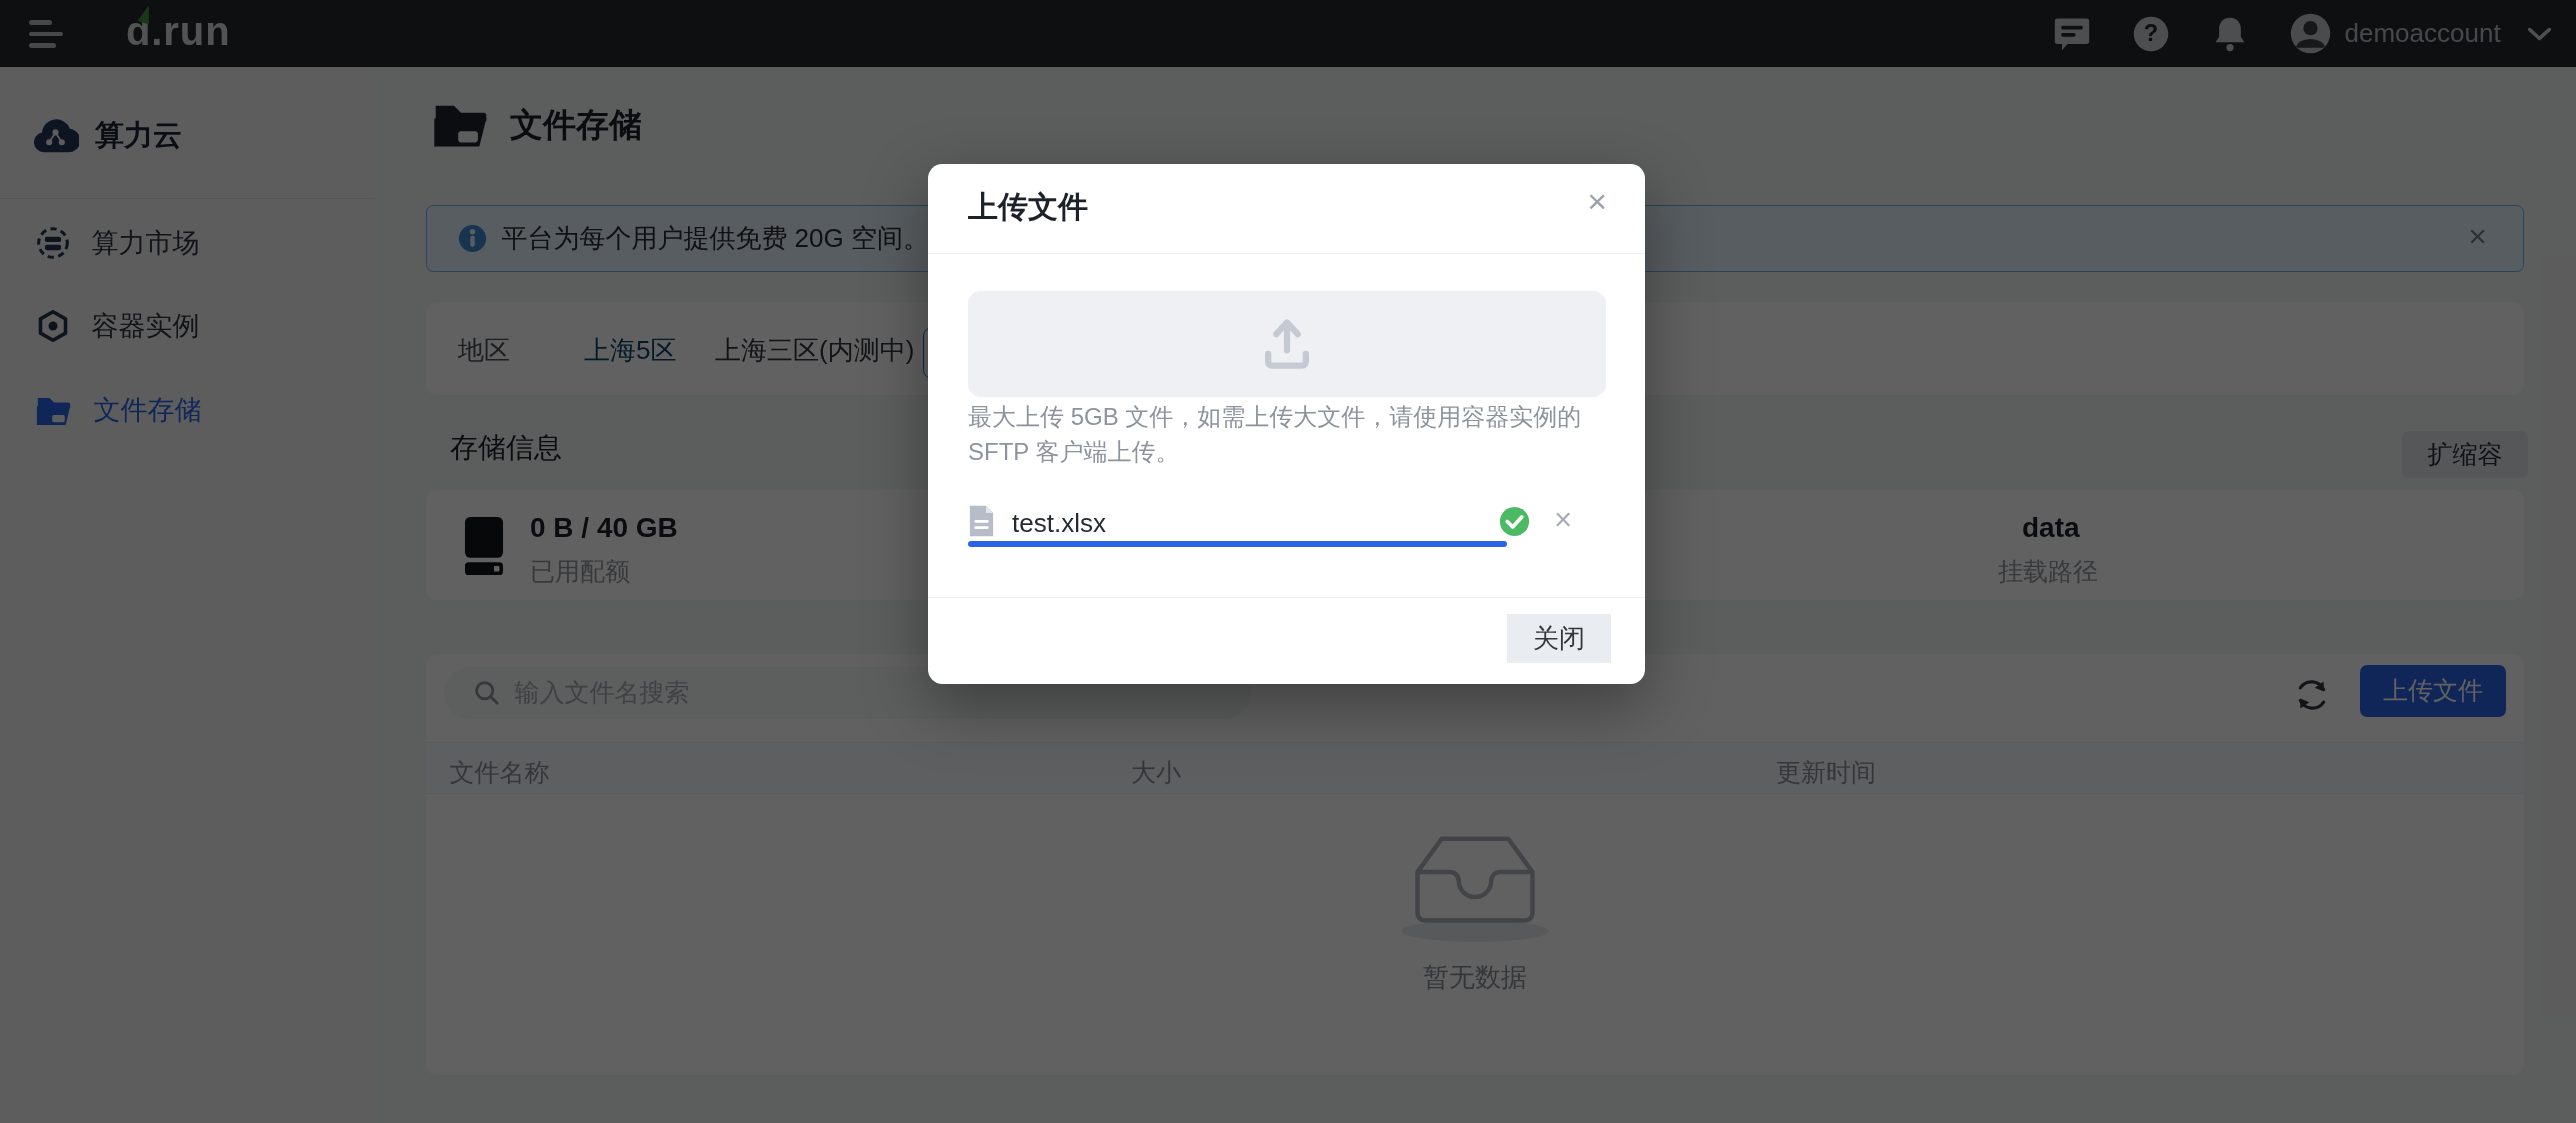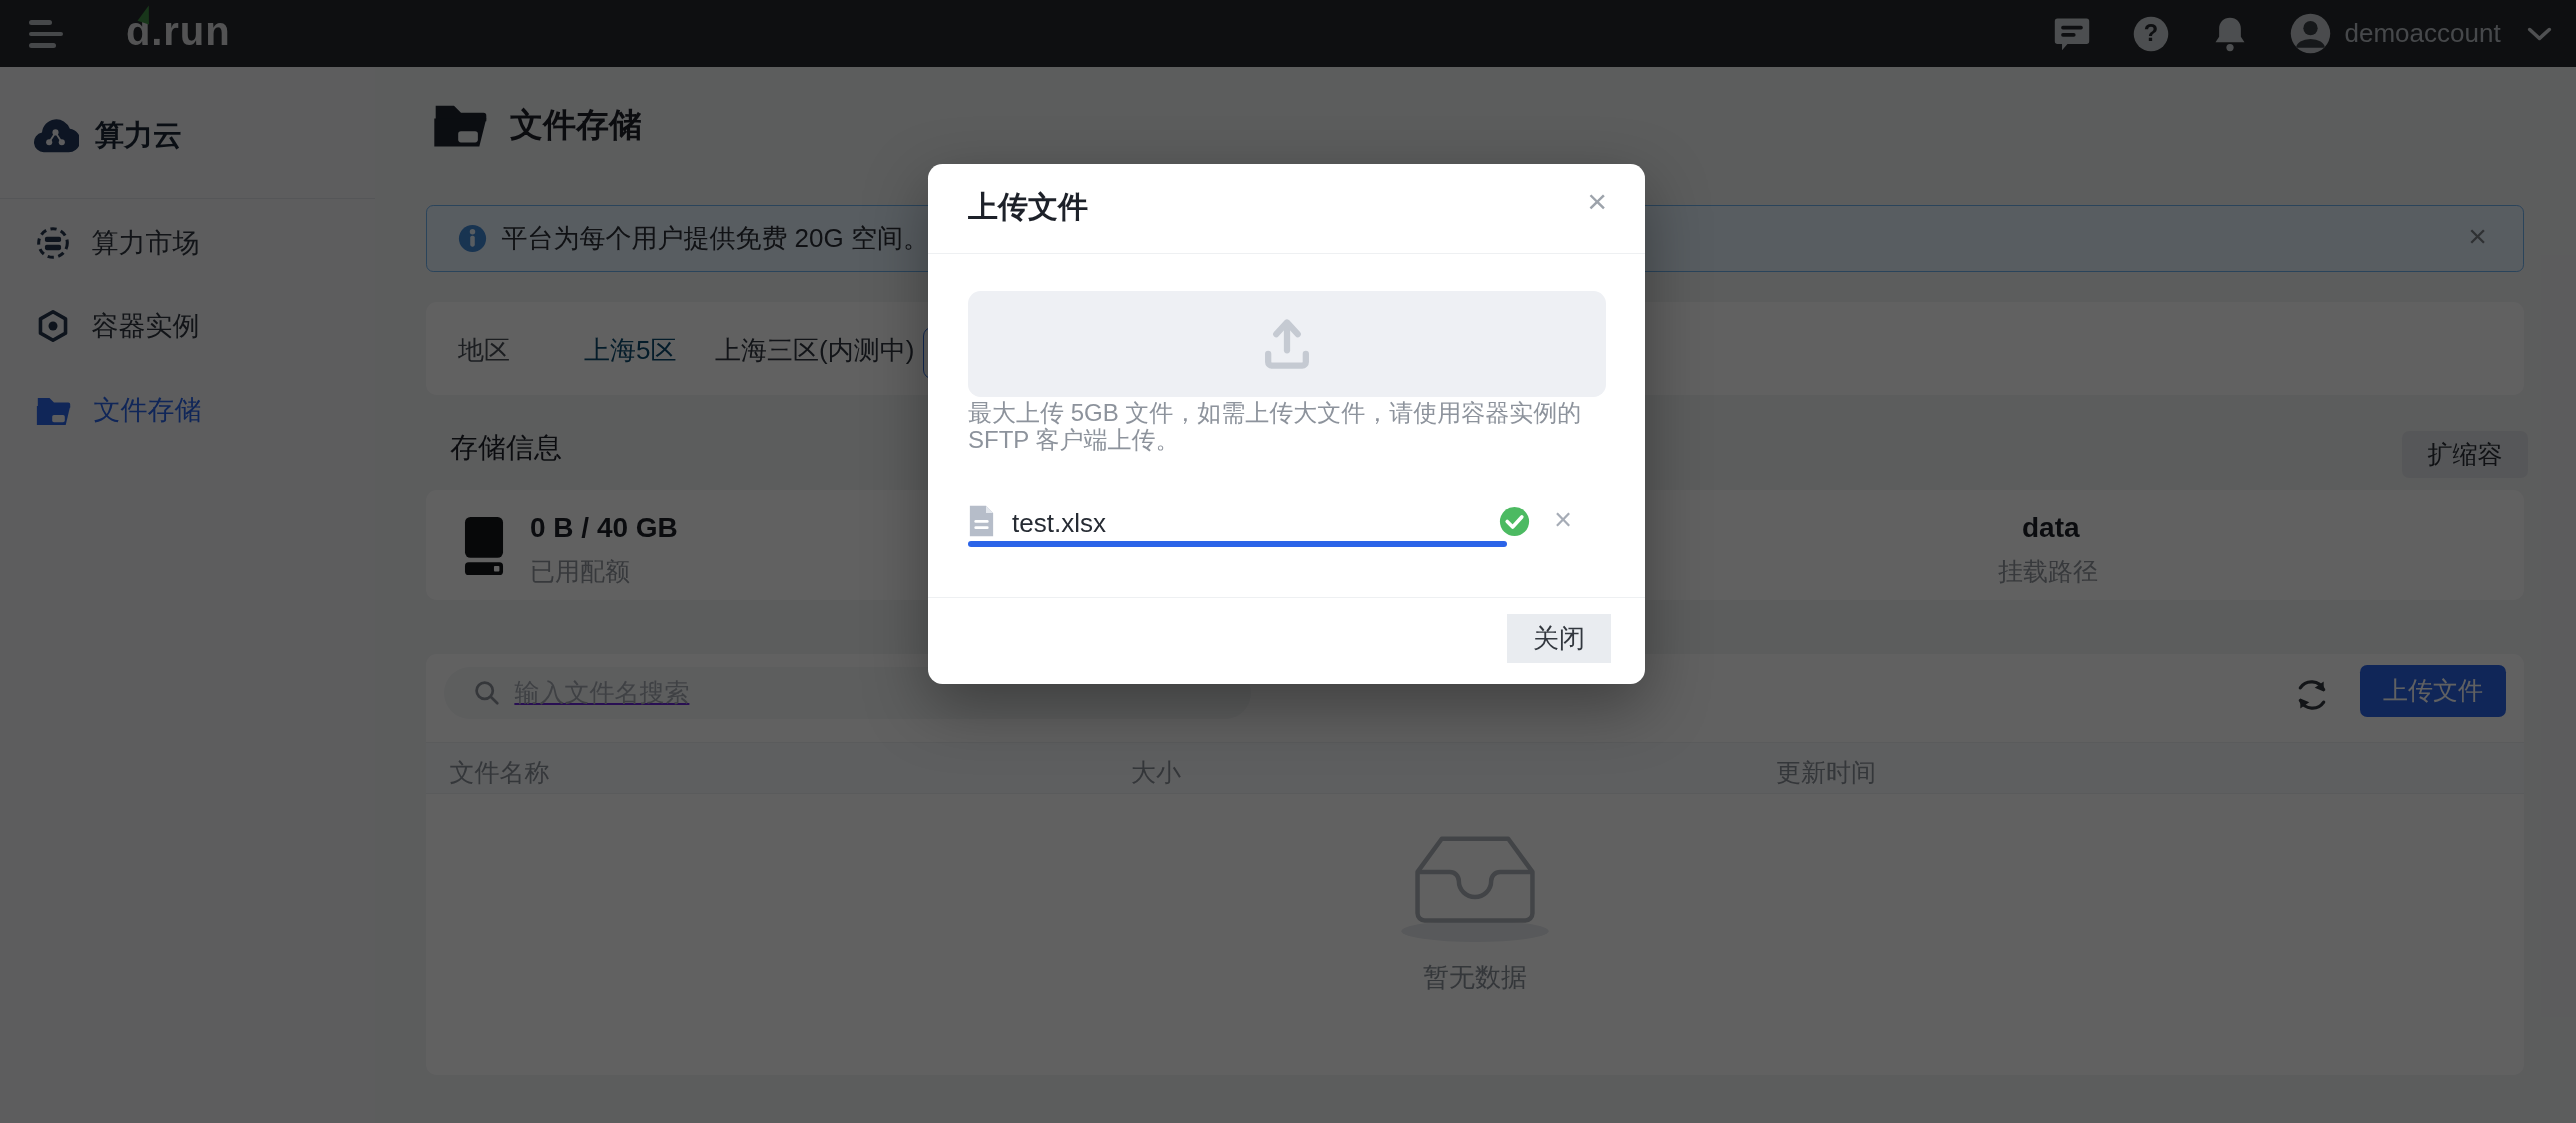--- a/index.html
+++ b/index.html
@@ -55,42 +55,42 @@
   .stor-card { position:absolute; left:51px; top:423px; width:2098px; height:110px; background:#ffffff; border-radius:10.8px; }
   .disk-ic { position:absolute; left:38px; top:27px; }
   .stor-val { position:absolute; left:104px; top:21.6px; font-size:28px; font-weight:bold; color:#1d2129; }
   .stor-lab { position:absolute; left:104px; top:65px; font-size:25px; color:#91969d; }
   .mount-val { position:absolute; left:1596px; top:21.6px; font-size:28px; font-weight:bold; color:#1d2129; }
   .mount-lab { position:absolute; left:1572px; top:65px; font-size:25px; color:#91969d; }
 
   .table-card { position:absolute; left:51px; top:587px; width:2098px; height:421px; background:#ffffff; border-radius:10.8px; }
   .search-box { position:absolute; left:18px; top:12.6px; width:807px; height:52px; background:#f4f6f8; border-radius:26px;
     display:flex; align-items:center; padding-left:29px; }
-  .search-box input { border:none; outline:none; background:transparent; font-size:25px; color:#6d28d9; margin-left:14.4px; width:683px; font-family:inherit;text-decoration:underline; }
+  .search-box input { border:none; outline:none; background:transparent; font-size:25px; color:#0c4a6e; margin-left:14.4px; width:683px; font-family:inherit; }
   .search-box input::placeholder { color:#a5aab2; }
   .refresh-btn { position:absolute; left:1868px; top:22.5px; cursor:pointer; }
   .upload-btn { position:absolute; left:1934px; top:10.8px; width:146px; height:52px; background:#2b64e8; border:none;
     border-radius:7.2px; font-size:25px; color:#ffffff; cursor:pointer; font-family:inherit; }
   .thead { position:absolute; left:0; top:88px; width:2098px; height:52px; background:#f8f9fb;
     border-top:1.8px solid #eceef1; border-bottom:1.8px solid #eceef1; }
   .th { position:absolute; top:12.6px; font-size:25px; color:#8a9099; }
   .th1 { left:23.4px; } .th2 { left:705px; } .th3 { left:1350px; }
   .empty-wrap { position:absolute; left:0; top:171px; width:2098px; text-align:center; }
   .empty-text { margin-top:12.6px; font-size:26px; color:#8a9099; }
 
   
   .overlay { position:absolute; inset:0; background:rgba(0,0,0,0.62); z-index:50; }
   .modal { position:absolute; left:928px; top:164px; width:717px; height:520px; background:#ffffff; border-radius:14.4px;
     box-shadow:0 21.6px 63px rgba(0,0,0,0.35); z-index:60; }
   .modal-title { position:absolute; left:40px; top:23.4px; font-size:30px; font-weight:600; color:#1d2129; }
   .modal-close { position:absolute; right:38px; top:20px; font-size:34px; color:#9da3ab; cursor:pointer; line-height:1; }
   .modal-divider { position:absolute; left:0; top:89px; width:717px; border-top:1.8px solid #eef0f2; }
   .dropzone { position:absolute; left:40px; top:127px; width:638px; height:106px; background:#eef0f4; border-radius:12.6px;
     display:flex; align-items:center; justify-content:center; cursor:pointer; }
-  .tip { position:absolute; left:40px; top:235px; width:644px; font-size:24px; line-height:27px; color:#8d939c; }
+  .tip { position:absolute; left:40px; top:235px; width:644px; font-size:24px; line-height:35px; color:#8d939c; }
   .file-row { position:absolute; left:40px; top:340px; width:638px; height:40px; }
   .file-name { position:absolute; left:44px; top:3.6px; font-size:26px; color:#262b33; }
   .file-check { position:absolute; left:531px; top:1.8px; }
   .file-remove { position:absolute; left:586px; top:0px; font-size:31px; color:#a6acb6; cursor:pointer; line-height:1; }
   .progress { position:absolute; left:40px; top:377px; width:539px; height:6.3px; border-radius:3.6px; background:#2b64e8; }
   .footer-divider { position:absolute; left:0; top:433px; width:717px; border-top:1.8px solid #eef0f2; }
   .close-btn { position:absolute; right:34px; top:450px; width:104px; height:49px; background:#e9ecf0; border:none;
     border-radius:0; font-size:26px; color:#33383f; cursor:pointer; font-family:inherit; }
 </style>
 </head>

